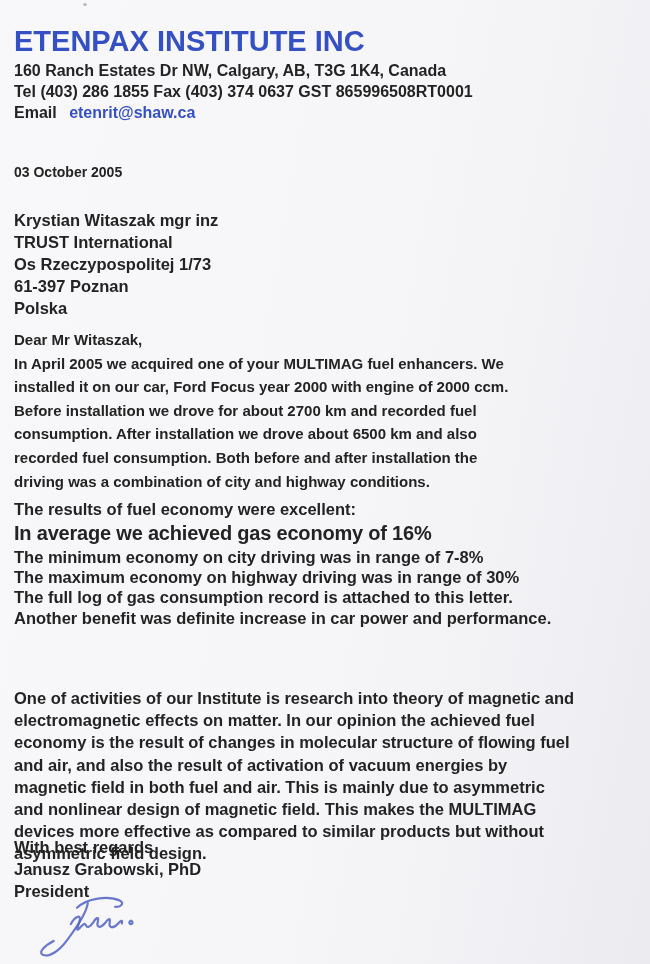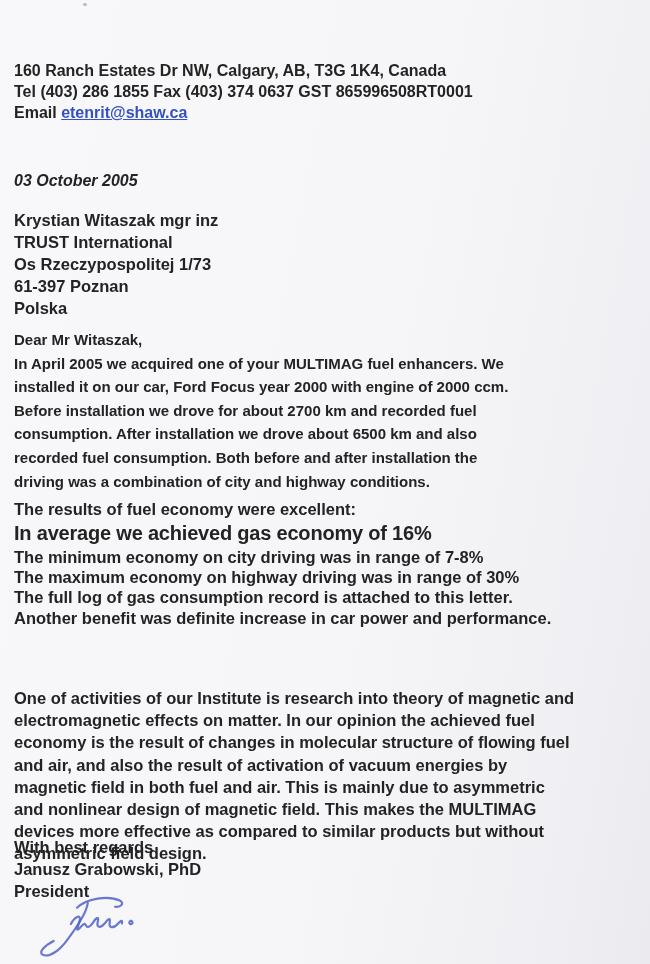--- a/index.html
+++ b/index.html
@@ -21,24 +21,24 @@
     top: 26px;
     font-size: 29px;
     line-height: 30px;
     letter-spacing: 0px;
     color: var(--color-brand, #3550c2);
   }
   .headline { font-size: 16px; line-height: 21px; }
   .head-block { top: 60px; }
   .email-link {
     color: var(--color-link, #3550c2);
-    text-decoration: underline;
     cursor: pointer;
+    margin-left: 8px;
   }
-  .date-line { top: 172px; font-size: 16px; font-style: italic; }
+  .date-line { top: 164px; font-size: 14px; }
   .recipient { top: 209px; font-size: 16.5px; line-height: 22px; }
   .para1 { top: 328px; font-size: 15px; line-height: 23.6px; }
   .results { top: 498px; font-size: 16.5px; }
   .results .intro { line-height: 22px; }
   .results .highlight { font-size: 20px; line-height: 27px; letter-spacing: -0.2px; }
   .results .lines { line-height: 20.2px; }
   .para2 { top: 651px; font-size: 16.5px; line-height: 22.2px; margin-top: 36px; }
   .closing { top: 836px; font-size: 16.5px; line-height: 22px; }
   .signature {
     position: absolute;
@@ -52,20 +52,21 @@
   .speck-2 { left: 236px; top: 365px; width: 3px; height: 3px; opacity: .6; }
 </style>
 </head>
 <body>
 
 <div class="page">
 
   <div class="speck speck-1"></div>
   <div class="speck speck-2"></div>
 
+  <h1 class="abs company">ETENPAX INSTITUTE INC</h1>
 
   <div class="abs head-block headline">
     <div>160 Ranch Estates Dr NW, Calgary, AB, T3G 1K4, Canada</div>
     <div>Tel (403) 286 1855  Fax (403) 374 0637 GST 865996508RT0001</div>
     <div><span>Email </span><a class="email-link">etenrit@shaw.ca</a></div>
   </div>
 
   <div class="abs date-line">03 October 2005</div>
 
   <div class="abs recipient lines">Krystian Witaszak mgr inz

